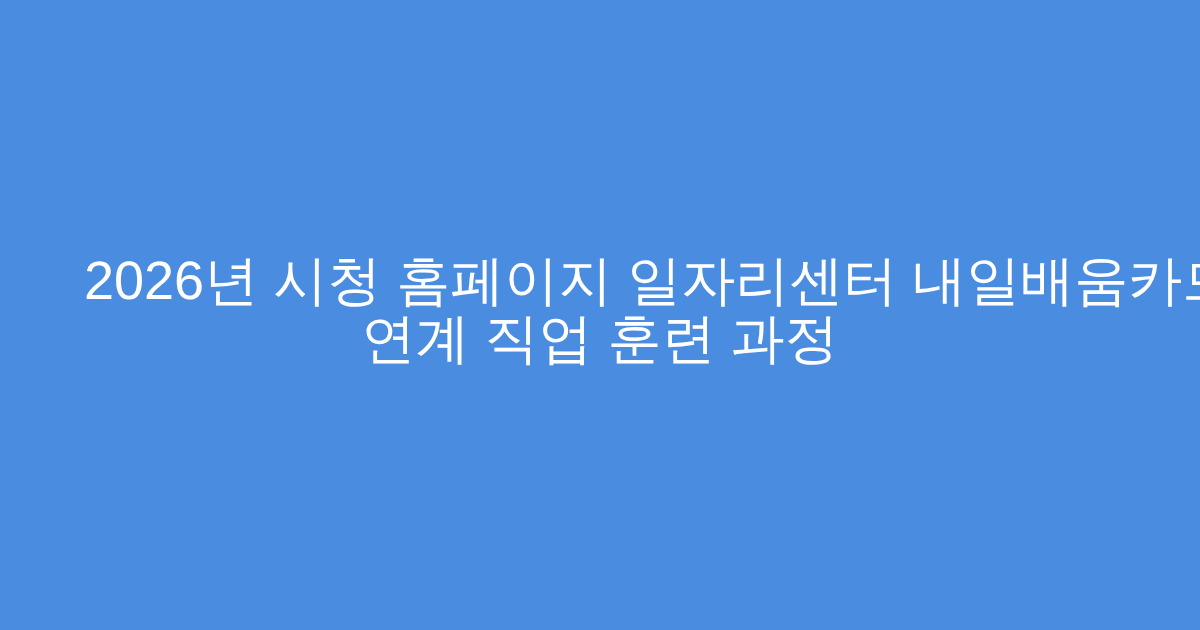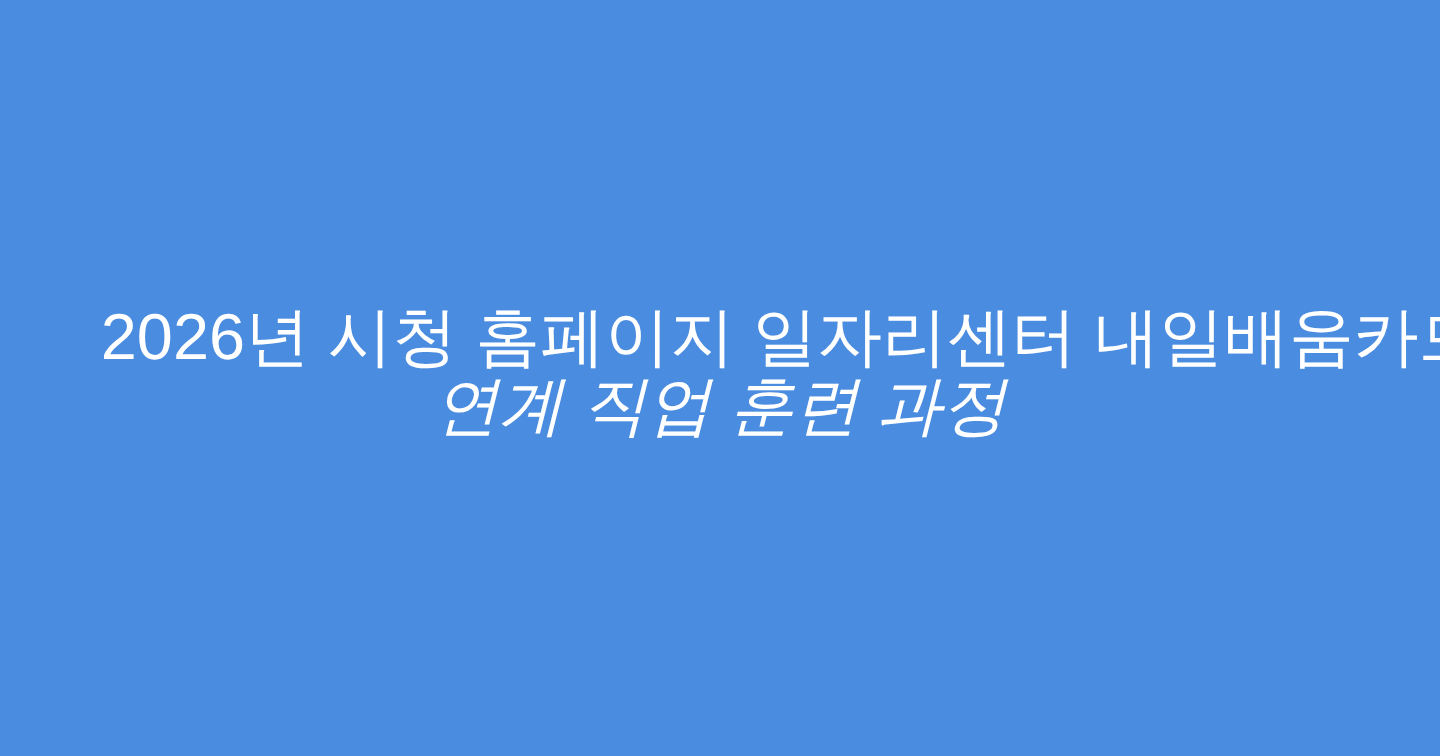--- a/index.html
+++ b/index.html
@@ -44,21 +44,20 @@
     font-size: 54px;
     font-weight: 400;
     line-height: 58px;
     letter-spacing: 0px;
     white-space: nowrap;
     text-rendering: geometricPrecision;
   }
 
   .title-line + .title-line {
     margin-top: 0;
-    font-style: italic;
   }
 </style>
 </head>
 <body>
 
 <div class="og-card" style="background-color: rgb(74, 140, 224);">
 
   <div class="title-block">
     <span class="title-line" style="color: rgb(255, 255, 255);">2026년 시청 홈페이지 일자리센터 내일배움카드</span>
     <span class="title-line" style="color: rgb(255, 255, 255);">연계 직업 훈련 과정</span>

